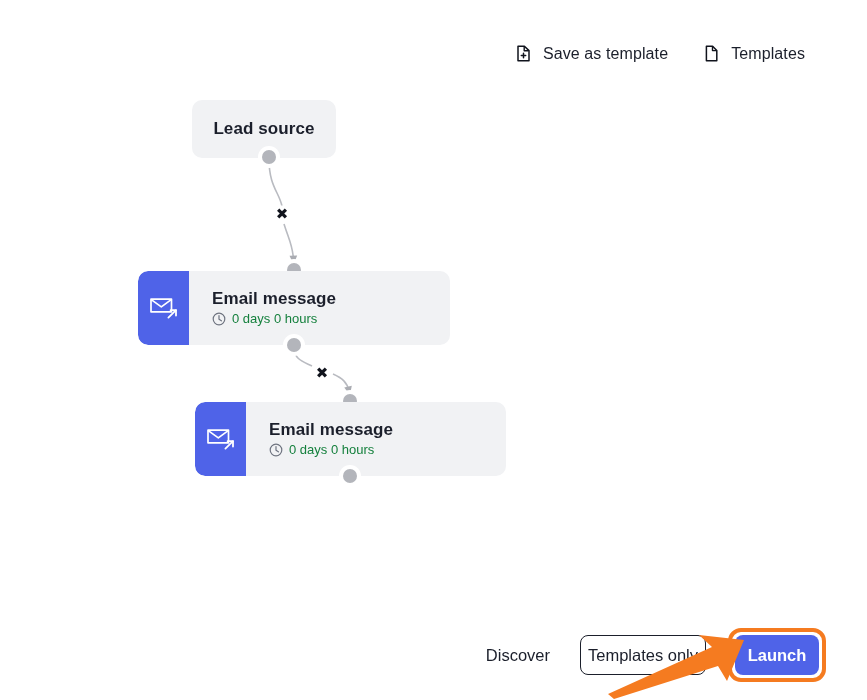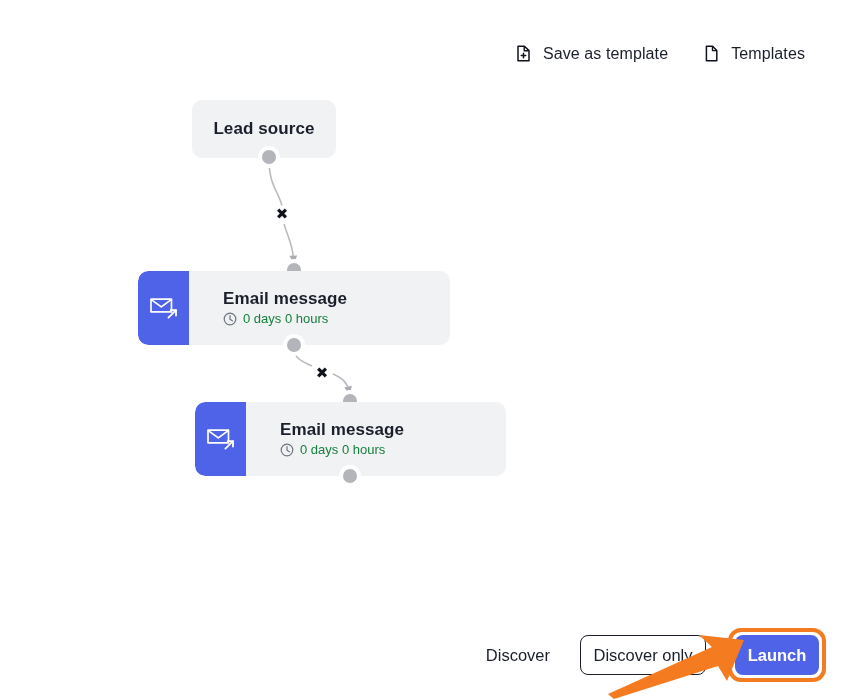--- a/index.html
+++ b/index.html
@@ -101,21 +101,21 @@
     justify-content: center;
     border-radius: 10px 0 0 10px;
   }
   .node-icon-panel svg { display: block; }
 
   .node-body {
     flex: 1 1 auto;
     display: flex;
     flex-direction: column;
     justify-content: center;
-    padding-left: 34px;
+    padding-left: 23px;
     gap: 3px;
   }
   .node-body .node-title {
     font-size: 17px;
     font-weight: 700;
     color: #1b1f2b;
     letter-spacing: .1px;
     line-height: 1.1;
   }
   .node-meta {
@@ -320,21 +320,21 @@
         <span>0 days 0 hours</span>
       </span>
     </div>
   </div>
   <div class="handle" style="left:350px; top:476px;"></div>
 
 </div>
 
 <div class="footer">
   <button class="btn-previous">Discover</button>
-  <button class="btn-discover">Discover only</button>
+  <button class="btn-discover">Templates only</button>
   <span class="launch-wrap">
     <button class="btn-launch">Launch</button>
   </span>
 </div>
 
 <svg class="annotation">
   <path d="M608 694 L712 647 L699 635 L744 640 L727 681 L718 666 L614 699 Z" fill="#f57b20"></path>
 </svg>
 
 </body></html>

